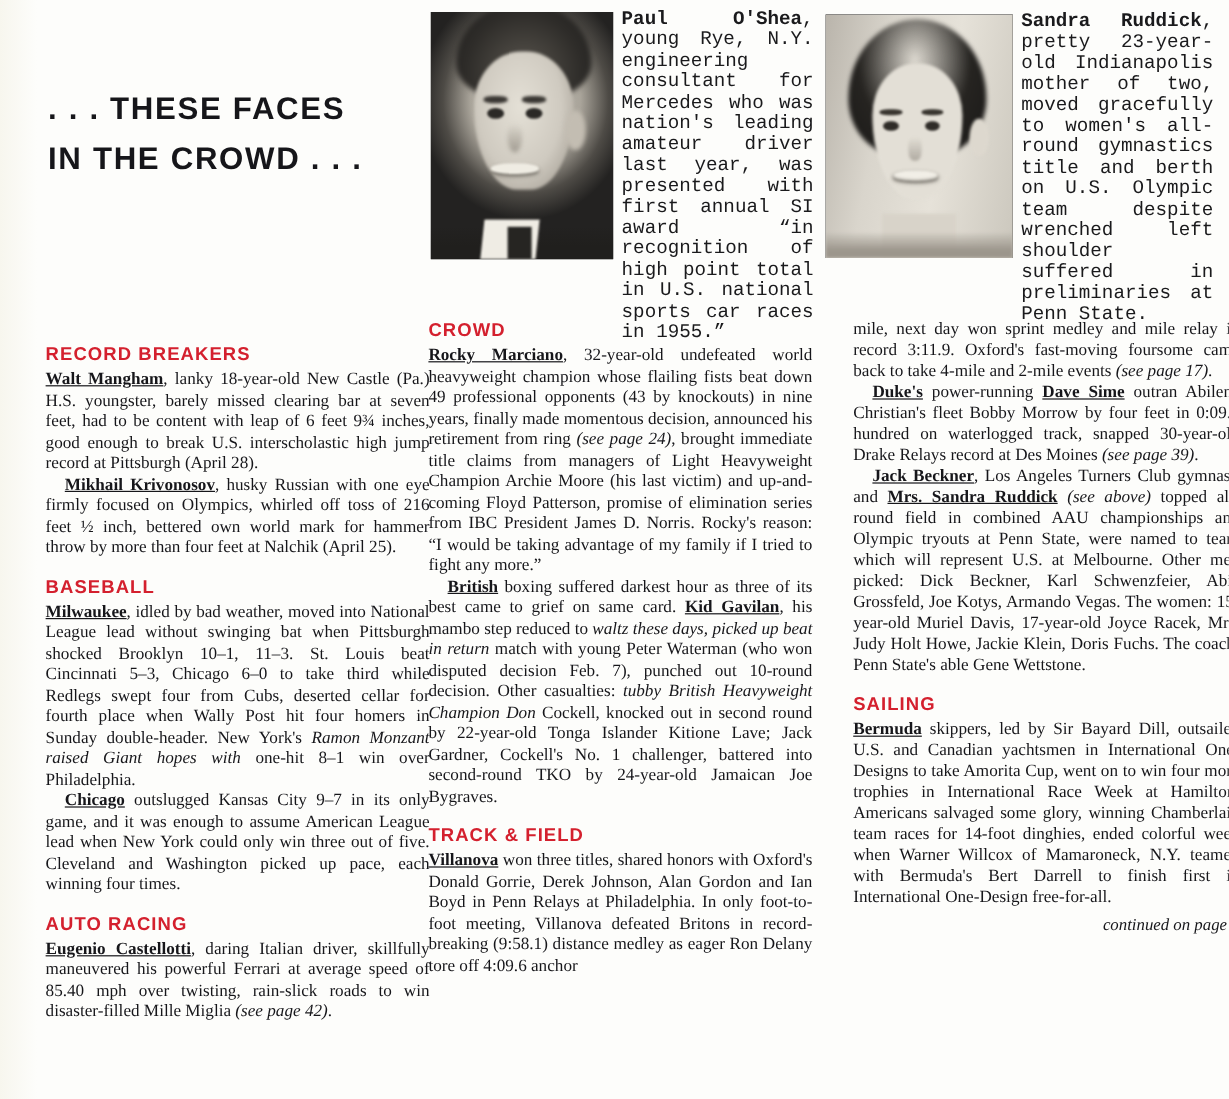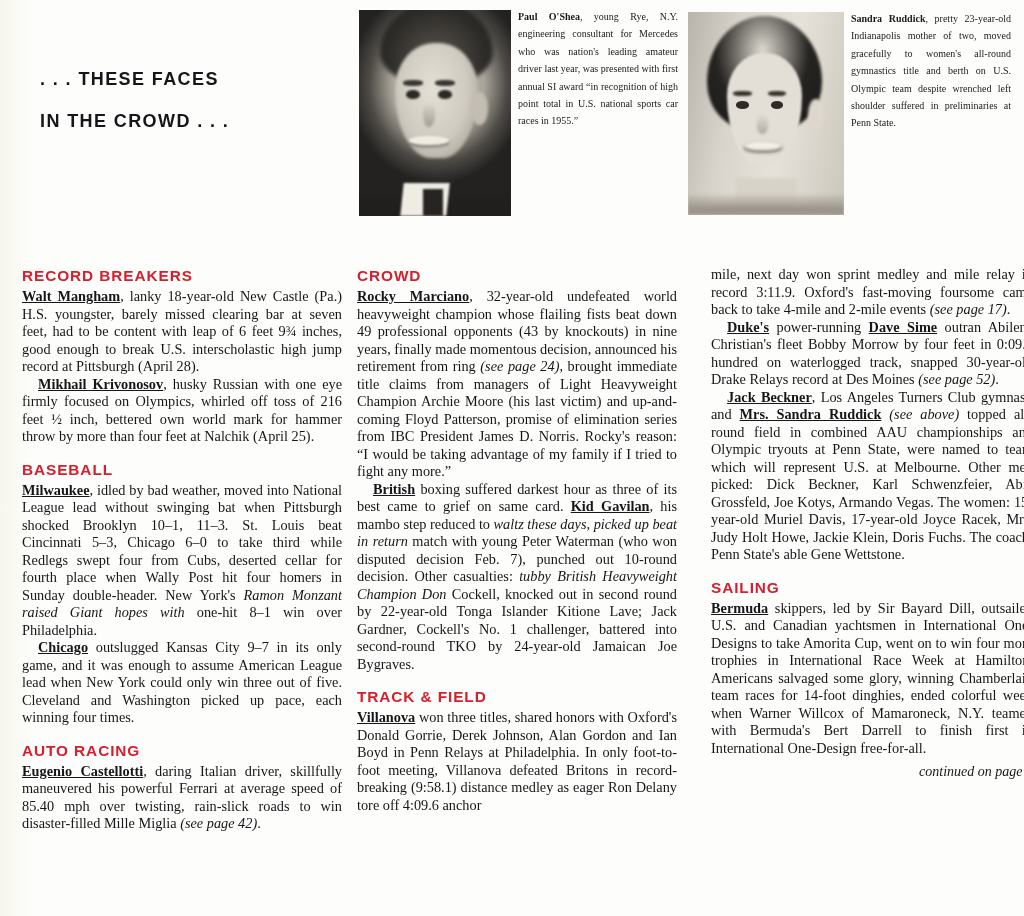--- a/index.html
+++ b/index.html
@@ -25,25 +25,25 @@
   
   .masthead {
     position: absolute;
     left: 0; top: 0;
     width: 352px;
     height: 250px;
   }
   .masthead-title {
     position: absolute;
     left: 40px;
-    top: 58px;
+    top: 69px;
     width: 300px;
     font-family: "Liberation Sans", "DejaVu Sans", sans-serif;
     font-weight: bold;
-    font-size: 18px;
+    font-size: 26px;
     letter-spacing: 1.4px;
     color: #16161a;
     line-height: 42px;
   }
   .masthead-title .line2 { display: block; }
 
   
   .photo {
     position: absolute;
     background: #1b1b1b;
@@ -185,40 +185,40 @@
   }
   .p2-shoulder {
     position: absolute; left: 0; bottom: 0; width: 100%; height: 11%;
     background: linear-gradient(180deg, rgba(170,164,154,0) 0%, #9c968c 70%);
     filter: blur(1.2px);
   }
 
   
   .caption {
     position: absolute;
-    font-family: Liberation Serif, serif;
-    font-size: 10px;
+    font-family: Liberation Mono, monospace;
+    font-size: 16px;
     line-height: 17.4px;
     text-align: justify;
     text-align-last: left;
     color: #1a1a1c;
     hyphens: manual;
   }
   .caption-1 { left: 518px; top: 8px; width: 160px; }
   .caption-2 { left: 851px; top: 10px; width: 160px; }
   .caption b { font-weight: bold; }
 
   
   .col {
     position: absolute;
     top: 266px;
     font-size: 14.3px;
     line-height: 17.5px;
   }
-  .col-1 { left: 22px;  width: 320px; }
+  .col-1 { left: 38px;  width: 320px; margin-top: 20px; }
   .col-2 { left: 357px; width: 320px; }
   .col-3 { left: 690px; width: 322px; margin-left: 21px; }
 
   .sec-head {
     font-family: "Liberation Sans", "DejaVu Sans", sans-serif;
     font-weight: bold;
     font-size: 15.4px;
     letter-spacing: 0.9px;
     color: #d4202e;
     margin: 0 0 3px 0;
@@ -314,21 +314,21 @@
     <p class="body"><b>Rocky Marciano</b><span>, 32-year-old undefeated world heavyweight champion whose flailing fists beat down 49 professional opponents (43 by knockouts) in nine years, finally made momentous decision, announced his retirement from ring </span><i>(see page 24)</i><span>, brought immediate title claims from managers of Light Heavyweight Champion Archie Moore (his last victim) and up-and-coming Floyd Patterson, promise of elimination series from IBC President James D. Norris. Rocky's reason: “I would be taking advantage of my family if I tried to fight any more.”</span></p>
     <p class="body"><b>British</b><span> boxing suffered darkest hour as three of its best came to grief on same card. </span><b>Kid Gavilan</b><span>, his mambo step reduced to </span><i>waltz these days, picked up beat in return</i><span> match with young Peter Waterman (who won disputed decision Feb. 7), punched out 10-round decision. Other casualties: </span><i>tubby British Heavyweight Champion Don</i><span> Cockell, knocked out in second round by 22-year-old Tonga Islander Kitione Lave; Jack Gardner, Cockell's No. 1 challenger, battered into second-round TKO by 24-year-old Jamaican Joe Bygraves.</span></p>
 
     <h2 class="sec-head spaced">TRACK &amp; FIELD</h2>
     <p class="body"><b>Villanova</b><span> won three titles, shared honors with Oxford's Donald Gorrie, Derek Johnson, Alan Gordon and Ian Boyd in Penn Relays at Philadelphia. In only foot-to-foot meeting, Villanova defeated Britons in record-breaking (9:58.1) distance medley as eager Ron Delany tore off 4:09.6 anchor</span></p>
   </div>
 
   <div class="col col-3">
 
     <p class="body"><span>mile, next day won sprint medley and mile relay in record 3:11.9. Oxford's fast-moving foursome came back to take 4-mile and 2-mile events </span><i>(see page 17)</i><span>.</span></p>
-    <p class="body"><b>Duke's</b><span> power-running </span><b>Dave Sime</b><span> outran Abilene Christian's fleet Bobby Morrow by four feet in 0:09.4 hundred on waterlogged track, snapped 30-year-old Drake Relays record at Des Moines </span><i>(see page 52)</i><span>.</span></p>
+    <p class="body"><b>Duke's</b><span> power-running </span><b>Dave Sime</b><span> outran Abilene Christian's fleet Bobby Morrow by four feet in 0:09.4 hundred on waterlogged track, snapped 30-year-old Drake Relays record at Des Moines </span><i>(see page 39)</i><span>.</span></p>
 
     <p class="body"><b>Jack Beckner</b><span>, Los Angeles Turners Club gymnast, and </span><b>Mrs. Sandra Ruddick</b><i> (see above)</i><span> topped all-round field in combined AAU championships and Olympic tryouts at Penn State, were named to team which will represent U.S. at Melbourne. Other men picked: Dick Beckner, Karl Schwenzfeier, Abie Grossfeld, Joe Kotys, Armando Vegas. The women: 15-year-old Muriel Davis, 17-year-old Joyce Racek, Mrs. Judy Holt Howe, Jackie Klein, Doris Fuchs. The coach: Penn State's able Gene Wettstone.</span></p>
 
     <h2 class="sec-head spaced">SAILING</h2>
     <p class="body"><b>Bermuda</b><span> skippers, led by Sir Bayard Dill, outsailed U.S. and Canadian yachtsmen in International One-Designs to take Amorita Cup, went on to win four more trophies in International Race Week at Hamilton. Americans salvaged some glory, winning Chamberlain team races for 14-foot dinghies, ended colorful week when Warner Willcox of Mamaroneck, N.Y. teamed with Bermuda's Bert Darrell to finish first in International One-Design free-for-all.</span></p>
 
     <div class="continued">continued on page 6</div>
   </div>
 
 </div>

